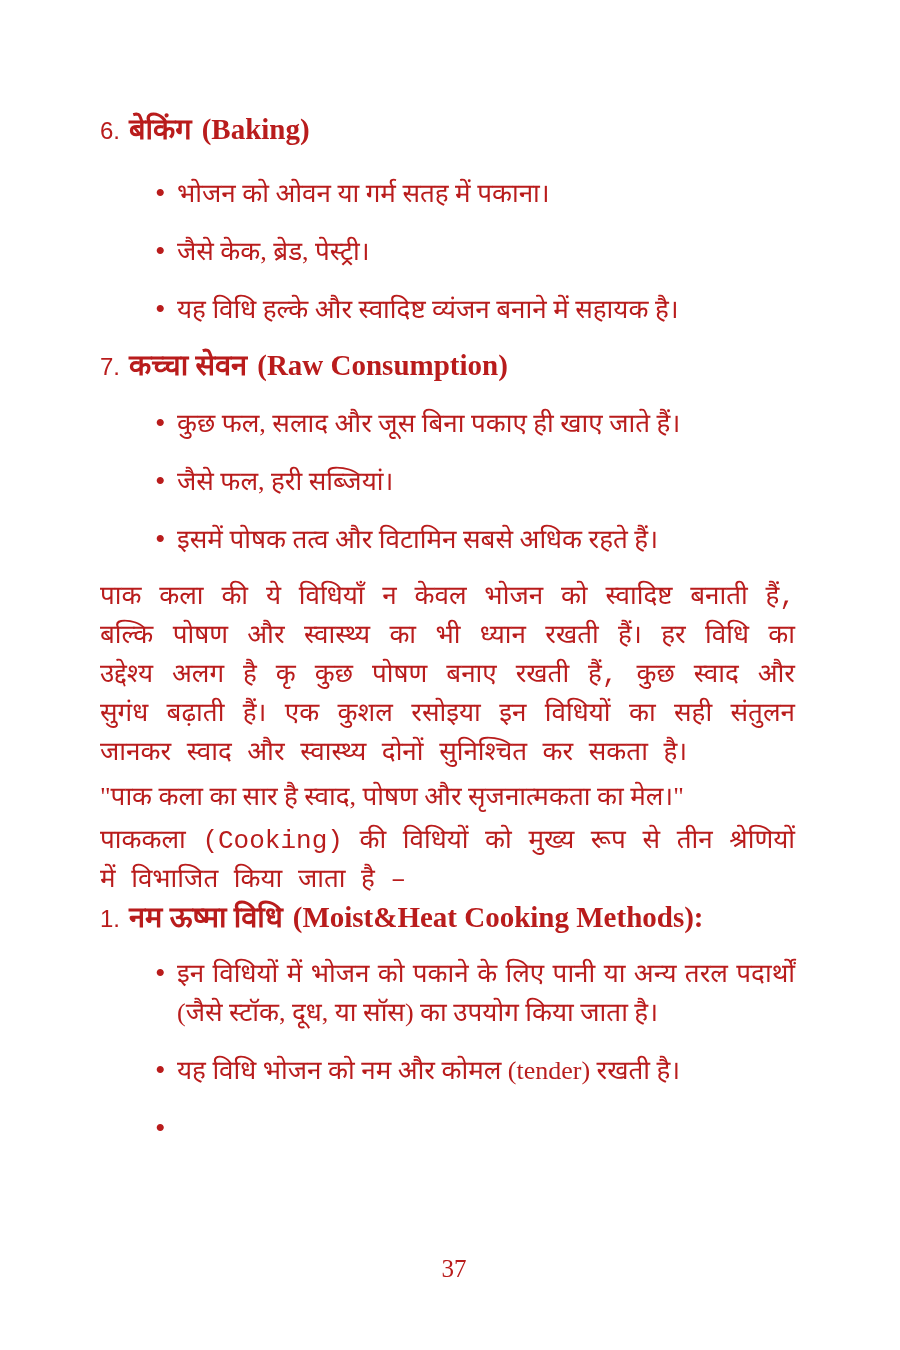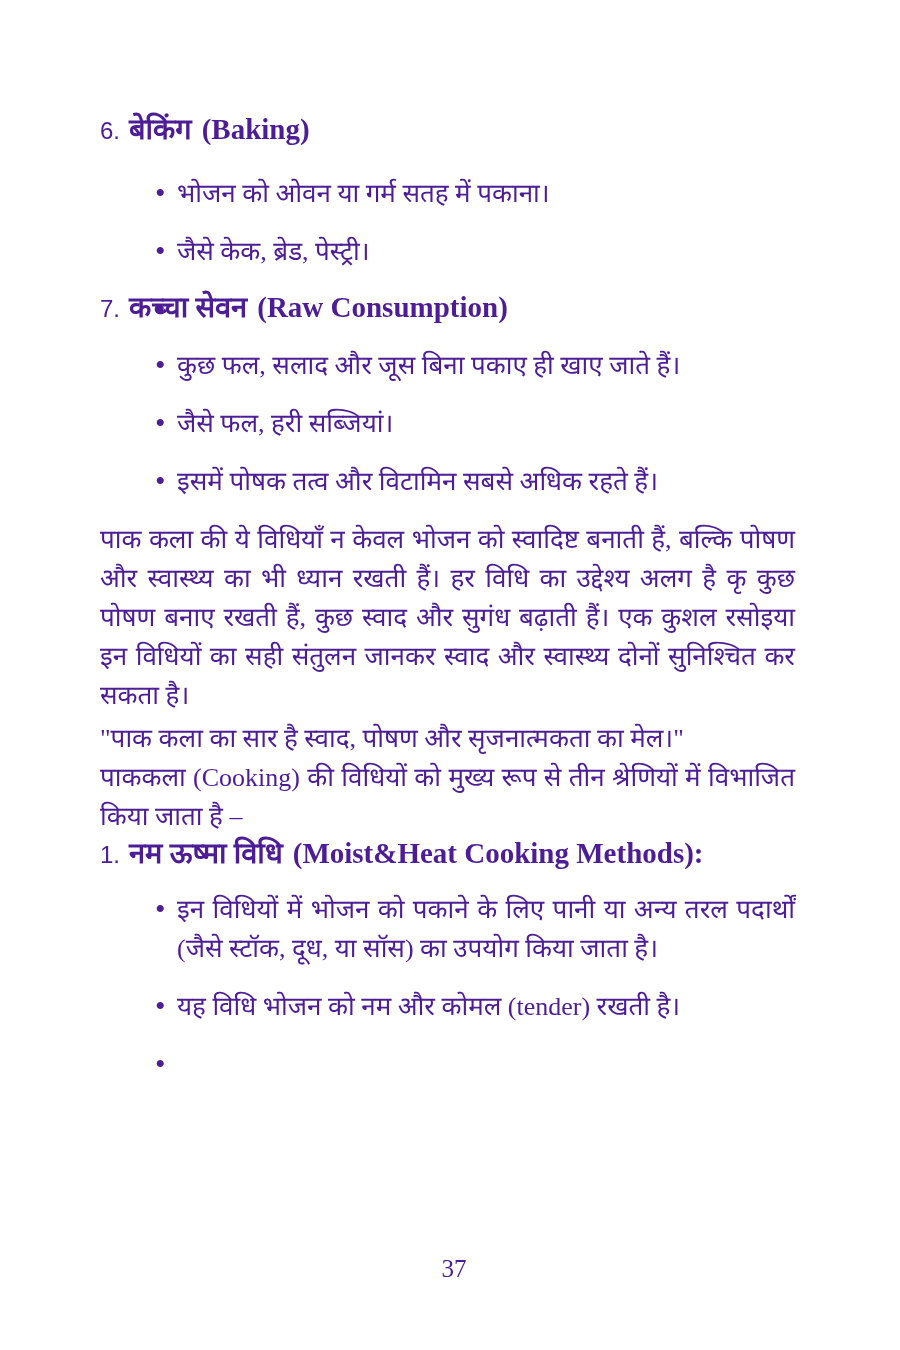--- a/index.html
+++ b/index.html
@@ -4,21 +4,21 @@
 <style>
   html,body { margin:0; padding:0; background:#e8e8e8; }
   .page {
     width:900px; height:1350px;
     background:#ffffff;
     position:relative;
     margin:0 auto;
     box-sizing:border-box;
     padding:112px 105px 0 100px;
     font-family:"Liberation Serif","DejaVu Serif",serif;
-    color:#4c1d95;
+    color:#b91c1c;
     overflow:hidden;
   }
 
   .sec-heading {
     margin:0;
     font-size:29px;
     line-height:34px;
     font-weight:bold;
     white-space:nowrap;
   }
@@ -51,28 +51,29 @@
   }
 
   .heading-7 { margin-top:4px; }
   .list-7 { margin-top:20px; }
 
   .body-para {
     margin:0;
     font-size:26px;
     line-height:39px;
     text-align:justify;
+    font-family:Liberation Mono, monospace;
   }
   .quote-para {
     margin:4px 0 0 0;
     font-size:26px;
     line-height:39px;
     text-align:left;
   }
-  .intro-para { }
+  .intro-para { margin-top:6px; }
   .heading-1 { }
   .list-1 { margin-top:18px; }
 
   .page-number {
     position:absolute;
     left:8px; right:0;
     top:1254px;
     text-align:center;
     font-size:25px;
     line-height:30px;
@@ -91,20 +92,21 @@
     <li>
       <span class="marker">•</span>
       <span>भोजन को ओवन या गर्म सतह में पकाना।</span>
     </li>
     <li>
       <span class="marker">•</span>
       <span>जैसे केक, ब्रेड, पेस्ट्री।</span>
     </li>
     <li>
       <span class="marker">•</span>
+      <span>यह विधि हल्के और स्वादिष्ट व्यंजन बनाने में सहायक है।</span>
     </li>
   </ul>
 
   <h2 class="sec-heading heading-7">
     <span class="hnum">7.</span><span class="hhi">कच्चा सेवन</span><span class="hen">(Raw Consumption)</span>
   </h2>
 
   <ul class="bullet-list list-7">
     <li>
       <span class="marker">•</span>

